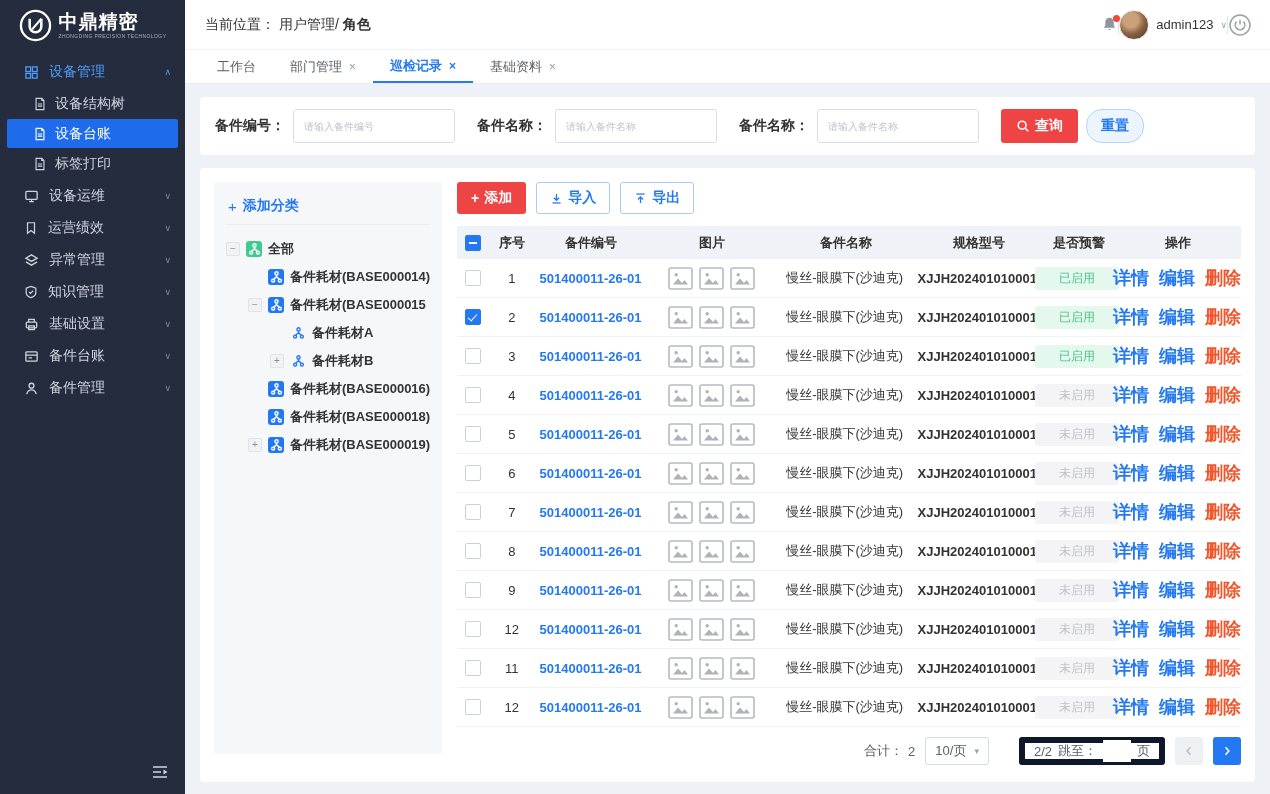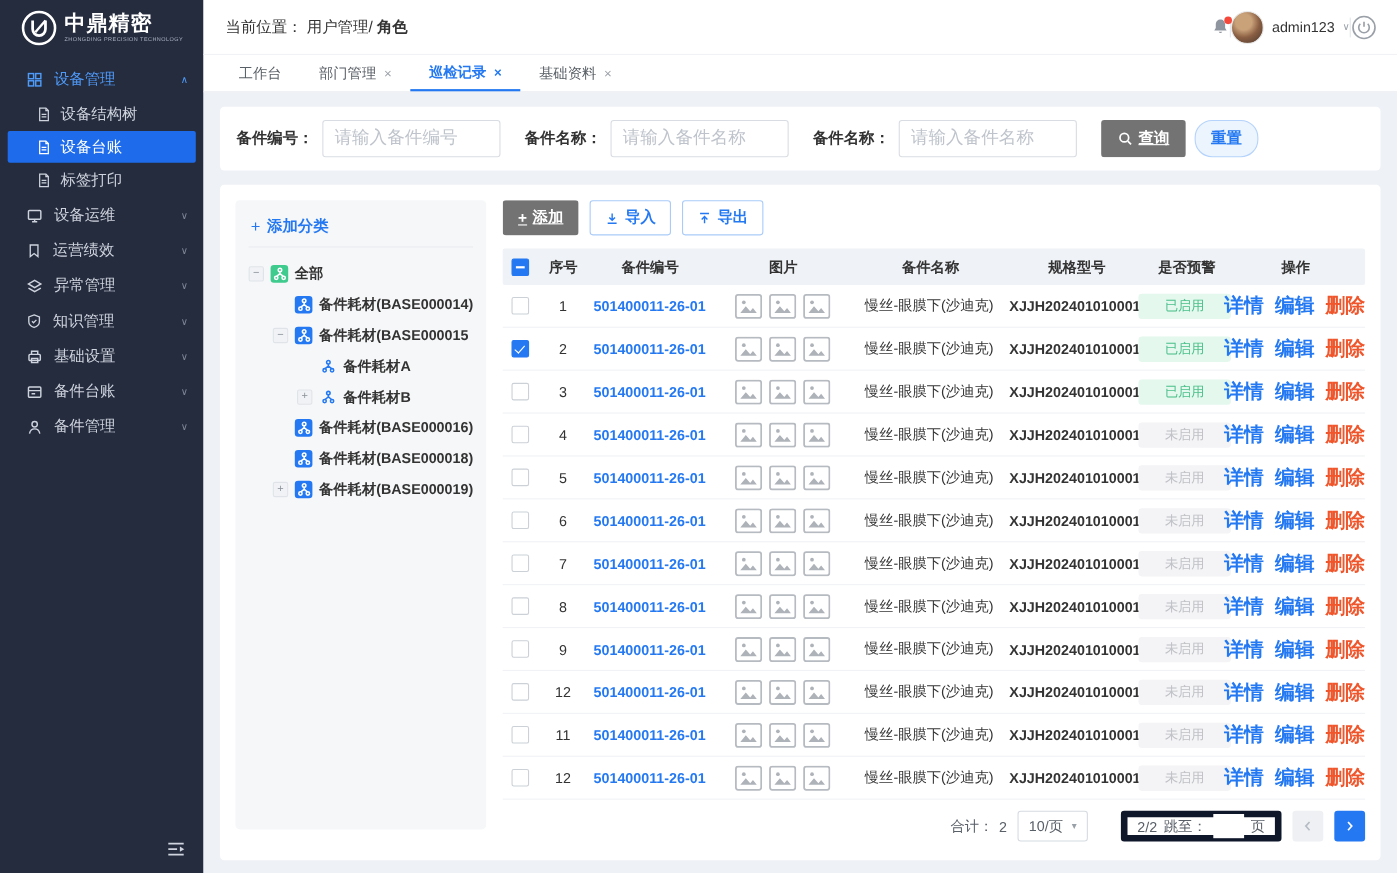--- a/index.html
+++ b/index.html
@@ -44,24 +44,24 @@
   .tab .tab-close { font-size:12px; color:#9aa0a8; }
   .tab.active { color:#2479f2; border-bottom:2px solid #2479f2; font-weight:700; }
   .tab.active .tab-close { color:#2479f2; }
 
   .content { flex:1; padding:13px 15px 12px; display:flex; flex-direction:column; min-height:0; background:#eef1f6; }
 
   
   .search-card { background:#fff; border-radius:4px; height:58px; display:flex; align-items:center; padding:0 15px; flex-shrink:0; }
   .field { display:flex; align-items:center; margin-right:22px; }
   .field-label { font-weight:700; font-size:14px; color:#333; margin-right:8px; white-space:nowrap; }
-  .field-input { width:162px; height:34px; border:1px solid #d9dde3; border-radius:3px; padding:0 10px; font-size:16px; color:#333; outline:none; font-family:inherit; }
+  .field-input { width:162px; height:34px; border:1px solid #d9dde3; border-radius:3px; padding:0 10px; font-size:10px; color:#333; outline:none; font-family:inherit; }
   .field-input::placeholder { color:#bfc4cc; }
   .btn { height:34px; display:inline-flex; align-items:center; justify-content:center; gap:5px; border-radius:3px; font-size:14px; cursor:pointer; border:1px solid transparent; font-family:inherit; }
-  .btn-primary { background:#737373; color:#fff; padding:0 14px; font-weight:700;text-decoration:underline; }
+  .btn-primary { background:#ef4444; color:#fff; padding:0 14px; font-weight:700; }
   .btn-reset { background:#ecf4fe; color:#2479f2; border-color:#b5d3fb; padding:0 14px; font-weight:700; margin-left:8px;border-radius:16px; }
 
   
   .main-card { background:#fff; border-radius:4px; margin-top:13px; flex:1; min-height:0; display:flex; gap:15px; padding:14px; }
   .tree-panel { width:228px; min-width:228px; background:#f6f7f9; border-radius:4px; padding:8px 12px; margin-bottom:14px; }
   .add-cat { display:flex; align-items:center; gap:6px; color:#2479f2; font-size:14px; font-weight:700; padding:7px 2px; cursor:pointer; }
   .add-plus { font-size:15px; font-weight:400; }
   .tree-divider { height:1px; background:#e9ecf0; margin:2px 0 10px; }
   .tree-node { display:flex; align-items:center; gap:6px; height:28px; cursor:pointer; }
   .tree-node .lbl { font-size:13px; font-weight:700; color:#333; white-space:nowrap; }

